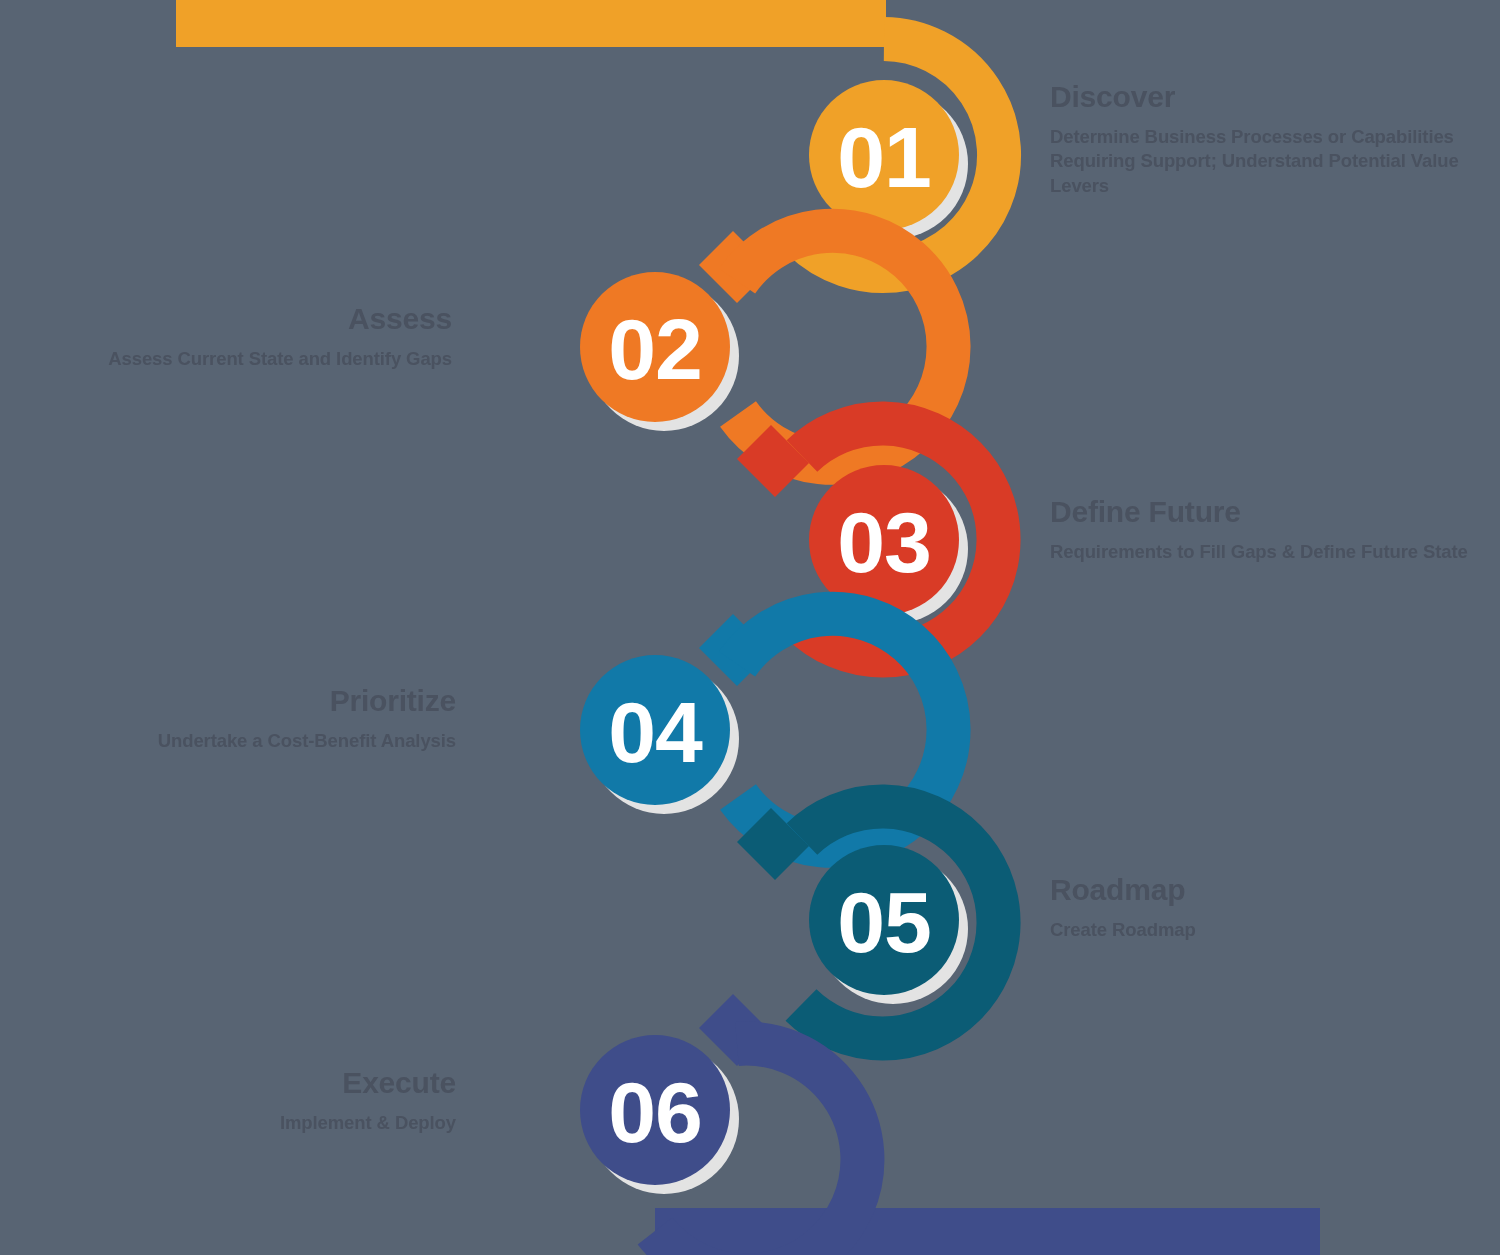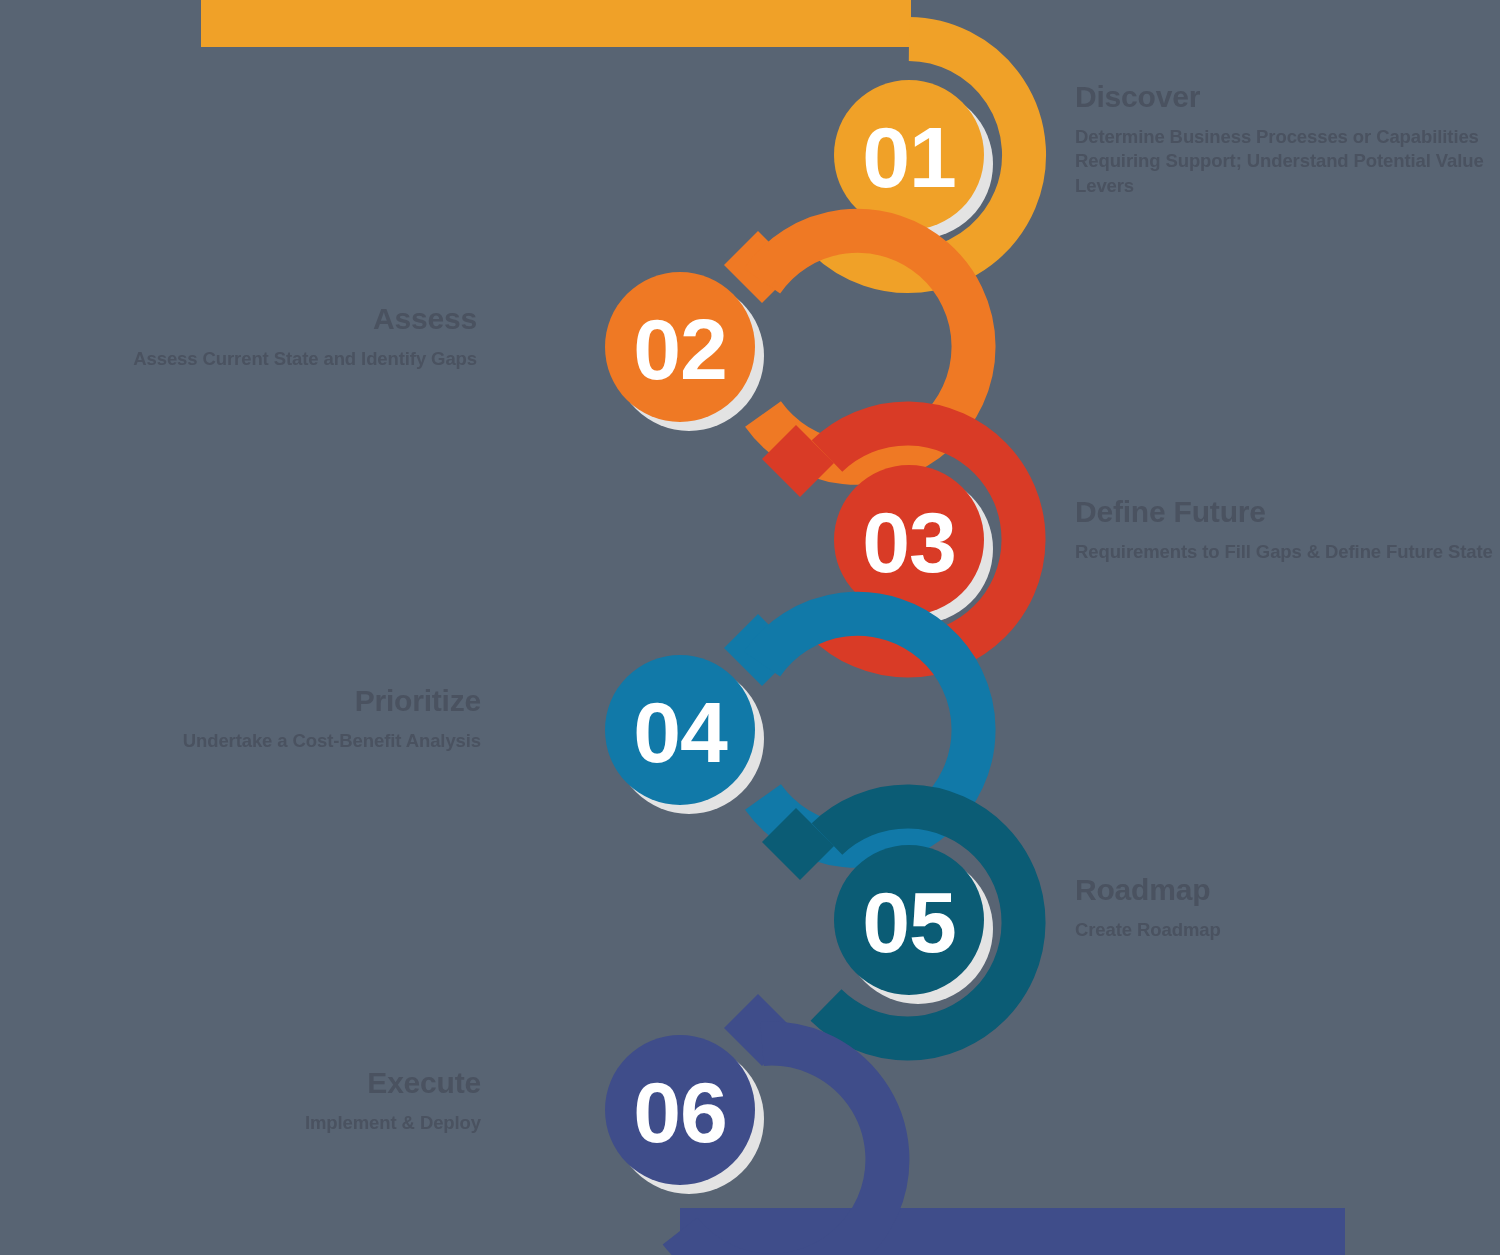--- a/index.html
+++ b/index.html
@@ -4,21 +4,21 @@
 <title>Process Infographic</title>
 <style>
   html,body{margin:0;padding:0;}
   body{
     width:1500px;height:1255px;
     background:#586473;
     font-family:"Liberation Sans", sans-serif;
     overflow:hidden;
     position:relative;
   }
-  #stage{position:relative;width:1474px;height:1255px;margin-left:25px;}
+  #stage{position:relative;width:1474px;height:1255px;}
   svg#diagram{position:absolute;left:0;top:0;width:1500px;height:1255px;display:block;}
   .num{
     fill:#ffffff;
     font-family:"Liberation Sans", sans-serif;
     font-weight:bold;
     font-size:86px;
     letter-spacing:-1px;
     text-anchor:middle;
     dominant-baseline:central;
   }

